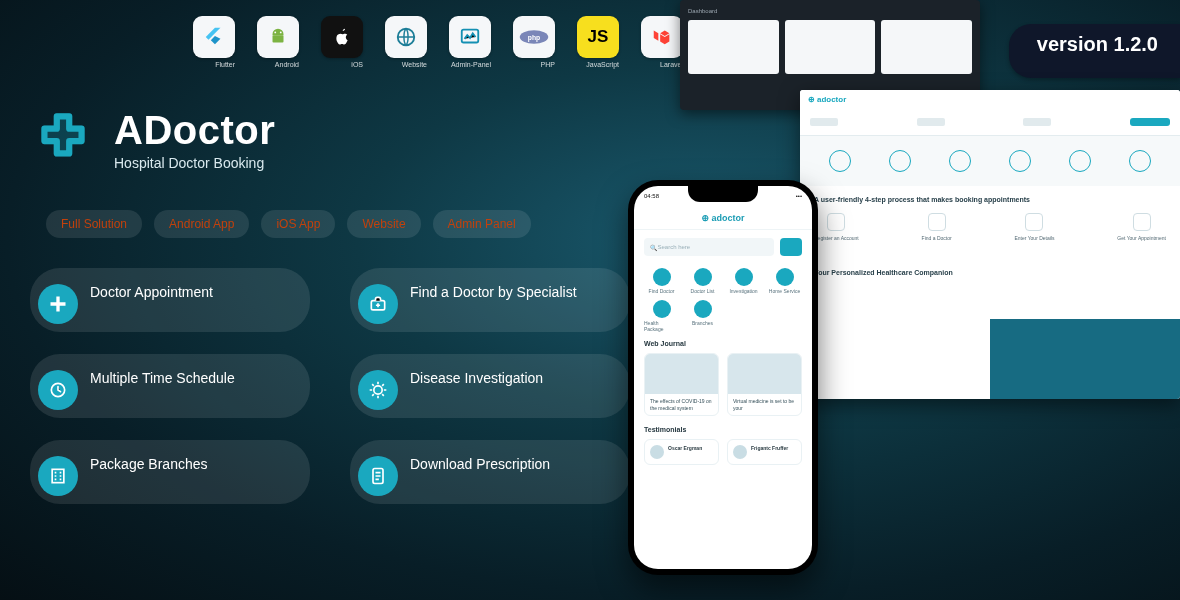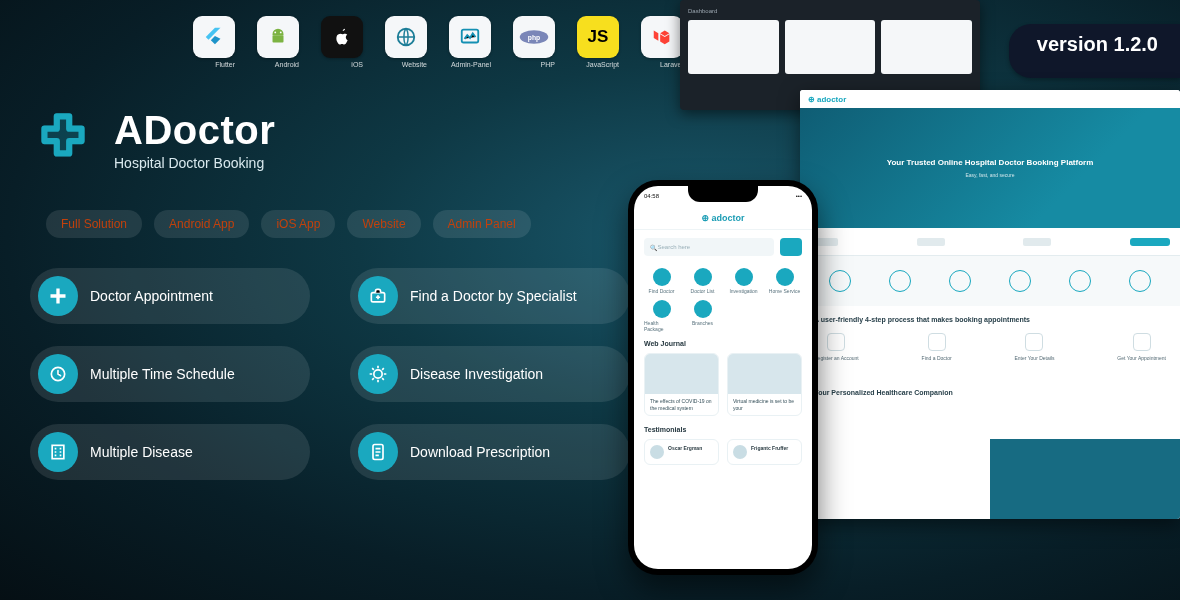--- a/index.html
+++ b/index.html
@@ -83,23 +83,22 @@
     position: absolute;
     top: 268px;
     left: 30px;
     display: grid;
     grid-template-columns: 280px 280px;
     column-gap: 40px;
     row-gap: 22px;
   }
   .pill {
     display: flex;
-    align-items: center;
     gap: 12px;
-    padding: 8px 28px 8px 8px;
+    padding: 16px 28px 8px 8px;
     border-radius: 30px;
     background: rgba(255,255,255,.10);
   }
   .pill .ic {
     width: 40px;
     height: 40px;
     border-radius: 50%;
     background: #1aa8bf;
     display: flex;
     align-items: center;
@@ -363,21 +362,21 @@
       </span>
     <span class="txt">Disease Investigation</span>
   </div>
   <div class="pill">
     <span class="ic">
         <svg width="20" height="20" viewBox="0 0 24 24">
           <rect x="5" y="4" width="14" height="16" fill="none" stroke="#fff" stroke-width="2"></rect>
           <path stroke="#fff" stroke-width="2" d="M8 8h2M8 12h2M8 16h2M14 8h2M14 12h2M14 16h2"></path>
         </svg>
       </span>
-    <span class="txt">Multiple Disease</span>
+    <span class="txt">Package Branches</span>
   </div>
   <div class="pill">
     <span class="ic">
         <svg width="20" height="20" viewBox="0 0 24 24">
           <rect x="6" y="3" width="12" height="18" rx="2" fill="none" stroke="#fff" stroke-width="2"></rect>
           <path stroke="#fff" stroke-width="2" d="M9 8h6M9 12h6M9 16h4"></path>
         </svg>
       </span>
     <span class="txt">Download Prescription</span>
   </div>
@@ -390,24 +389,20 @@
     <div class="cards">
         <div class="card"></div>
         <div class="card"></div>
         <div class="card"></div>
       </div>
   </div>
 
   <div class="panel-site">
     <div style="height:18px;background:#fff;display:flex;align-items:center;padding:0 8px;gap:4px;">
       <span style="font-size:8px;font-weight:700;color:#1aa8bf;">⊕ adoctor</span>
-    </div>
-    <div class="hero">
-      <h3>Your Trusted Online Hospital Doctor Booking Platform</h3>
-      <p>Easy, fast, and secure</p>
     </div>
     <div class="strip">
         <span></span>
         <span></span>
         <span></span>
         <span style="background:#1aa8bf;width:40px;border-radius:3px;"></span>
       </div>
     <div class="iconrow">
         <div></div>
         <div></div>

